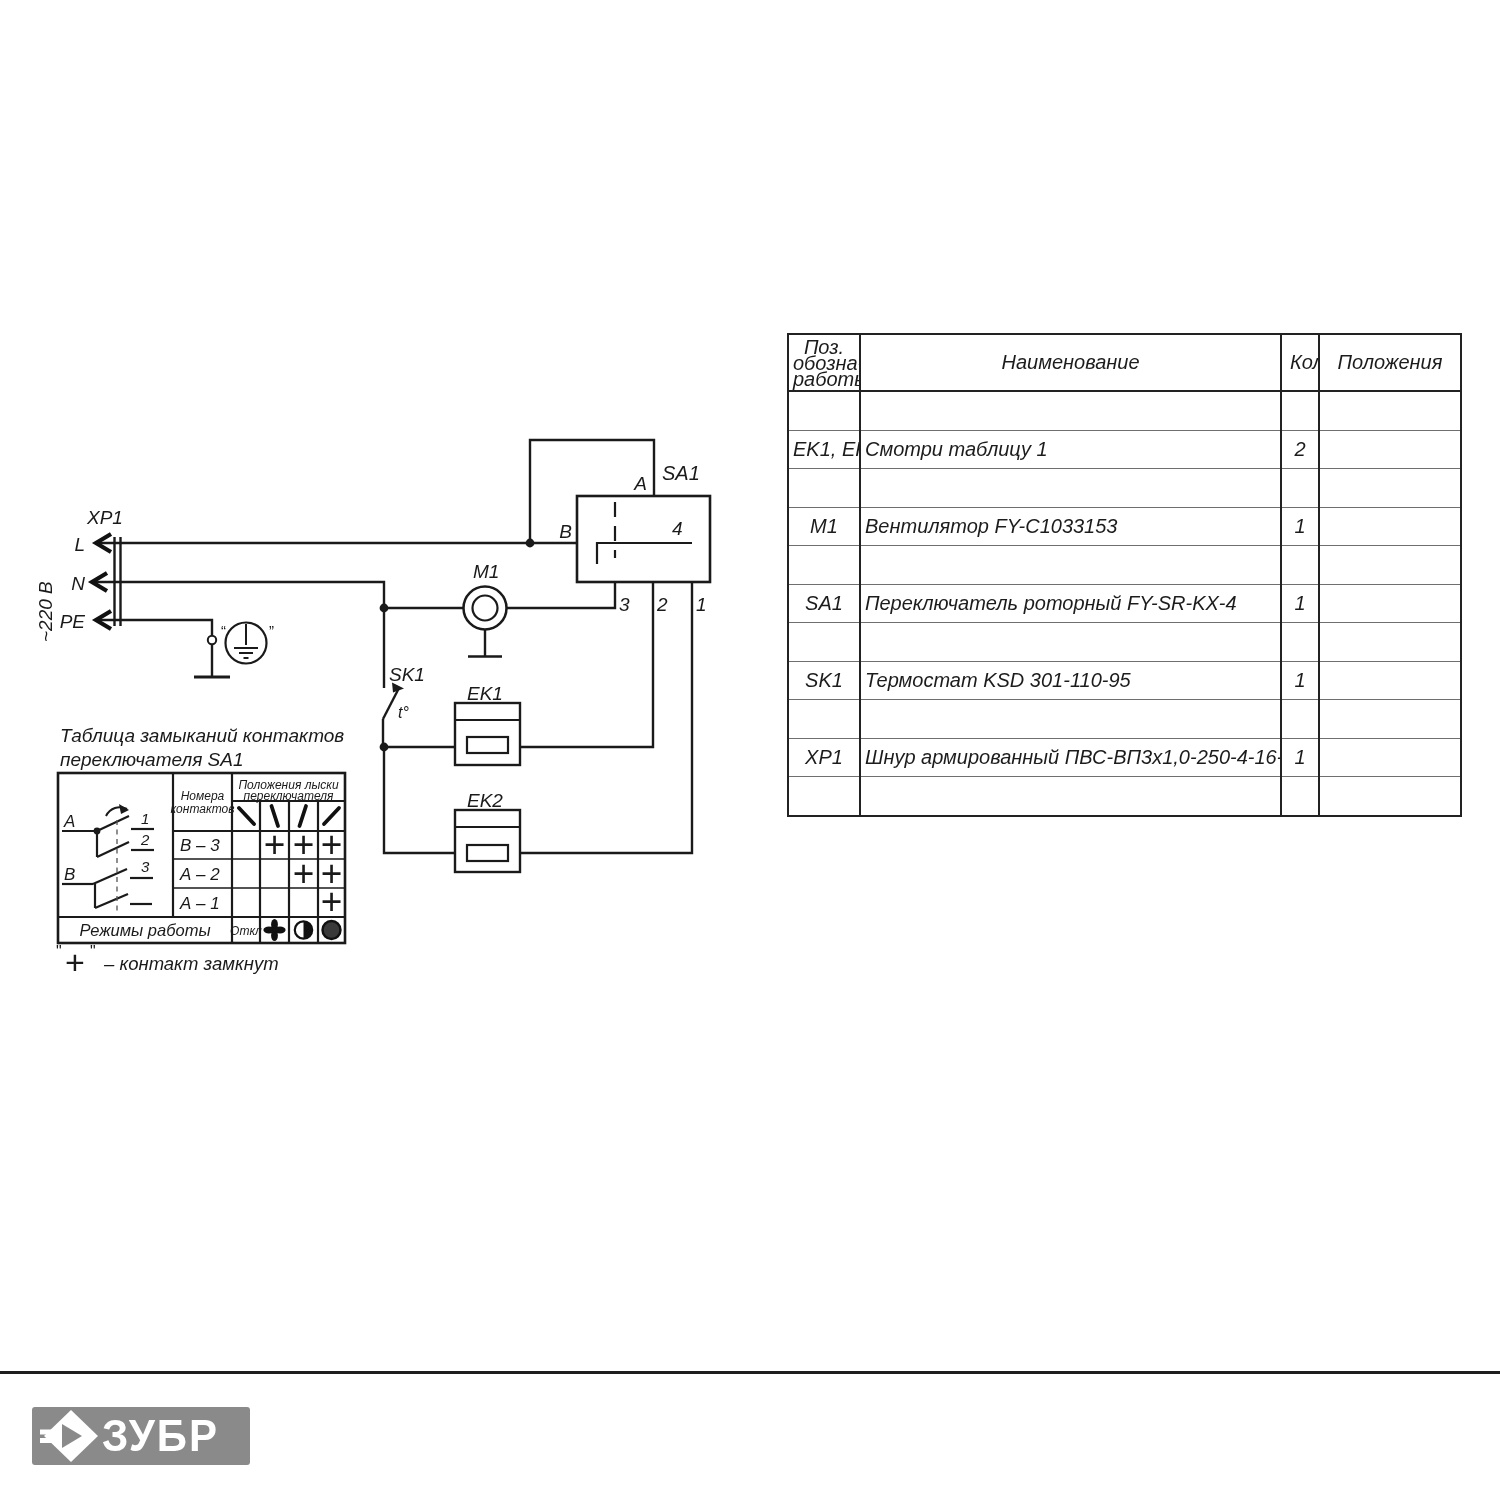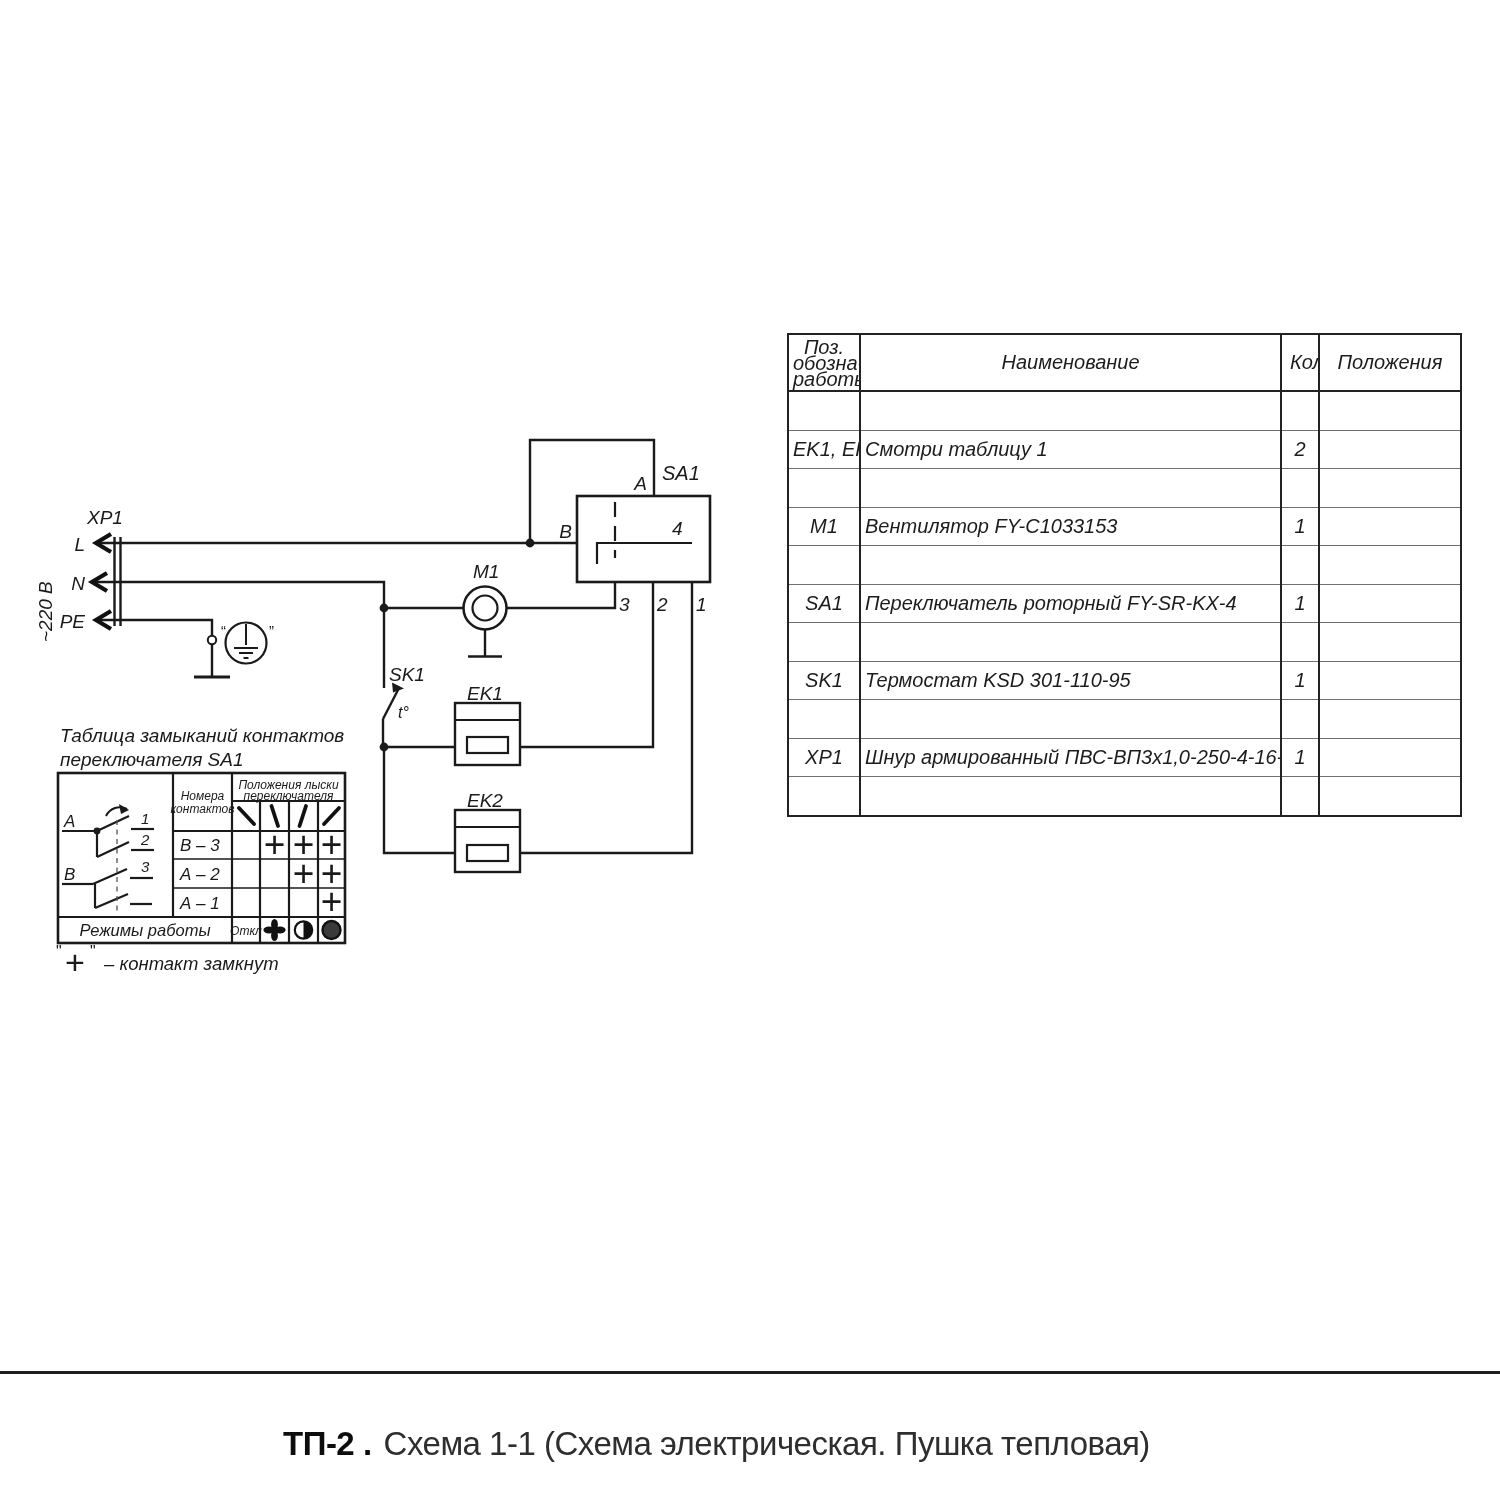--- a/index.html
+++ b/index.html
@@ -314,19 +314,24 @@
         <td></td>
         <td class="c-qty"></td>
         <td></td>
       </tr>
     </tbody>
       </table>
   </div>
 
   <div class="divider"></div>
 
-
-  <div class="caption">
-    <span class="model">ТП-2 .</span>
-    <span class="text">Схема 1-1 (Схема электрическая. Пушка тепловая)</span>
+  <div class="logo">
+    <svg width="62" height="58" viewBox="0 0 62 58" style="margin-left:8px;">
+      <polygon points="31,3 58,29 31,55 4,29" fill="#ffffff"></polygon>
+      <polygon points="22,17 42,29 22,41" fill="#8a8a8a"></polygon>
+      <rect x="0" y="22.5" width="14" height="5" fill="#ffffff"></rect>
+      <rect x="0" y="31" width="14" height="5" fill="#ffffff"></rect>
+    </svg>
+    <span class="brand">ЗУБР</span>
   </div>
 
+
 </div>
 
 </body></html>

